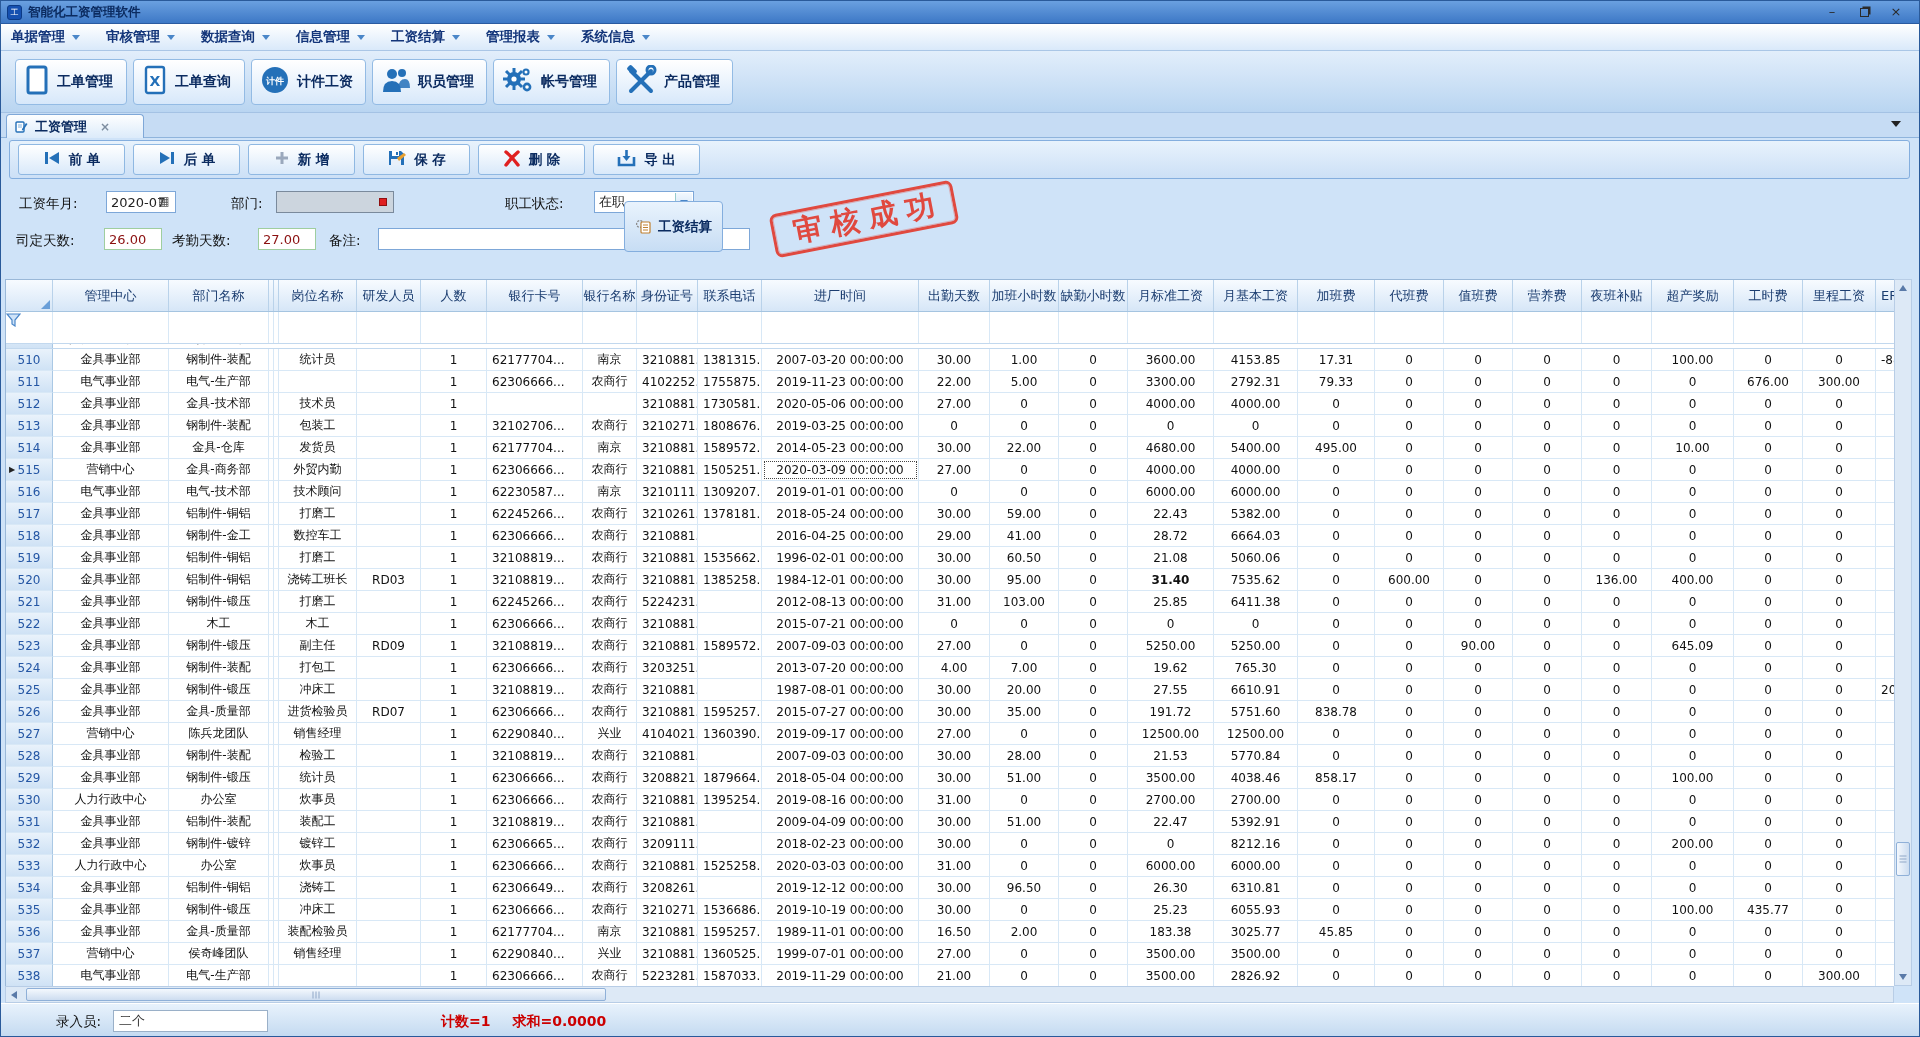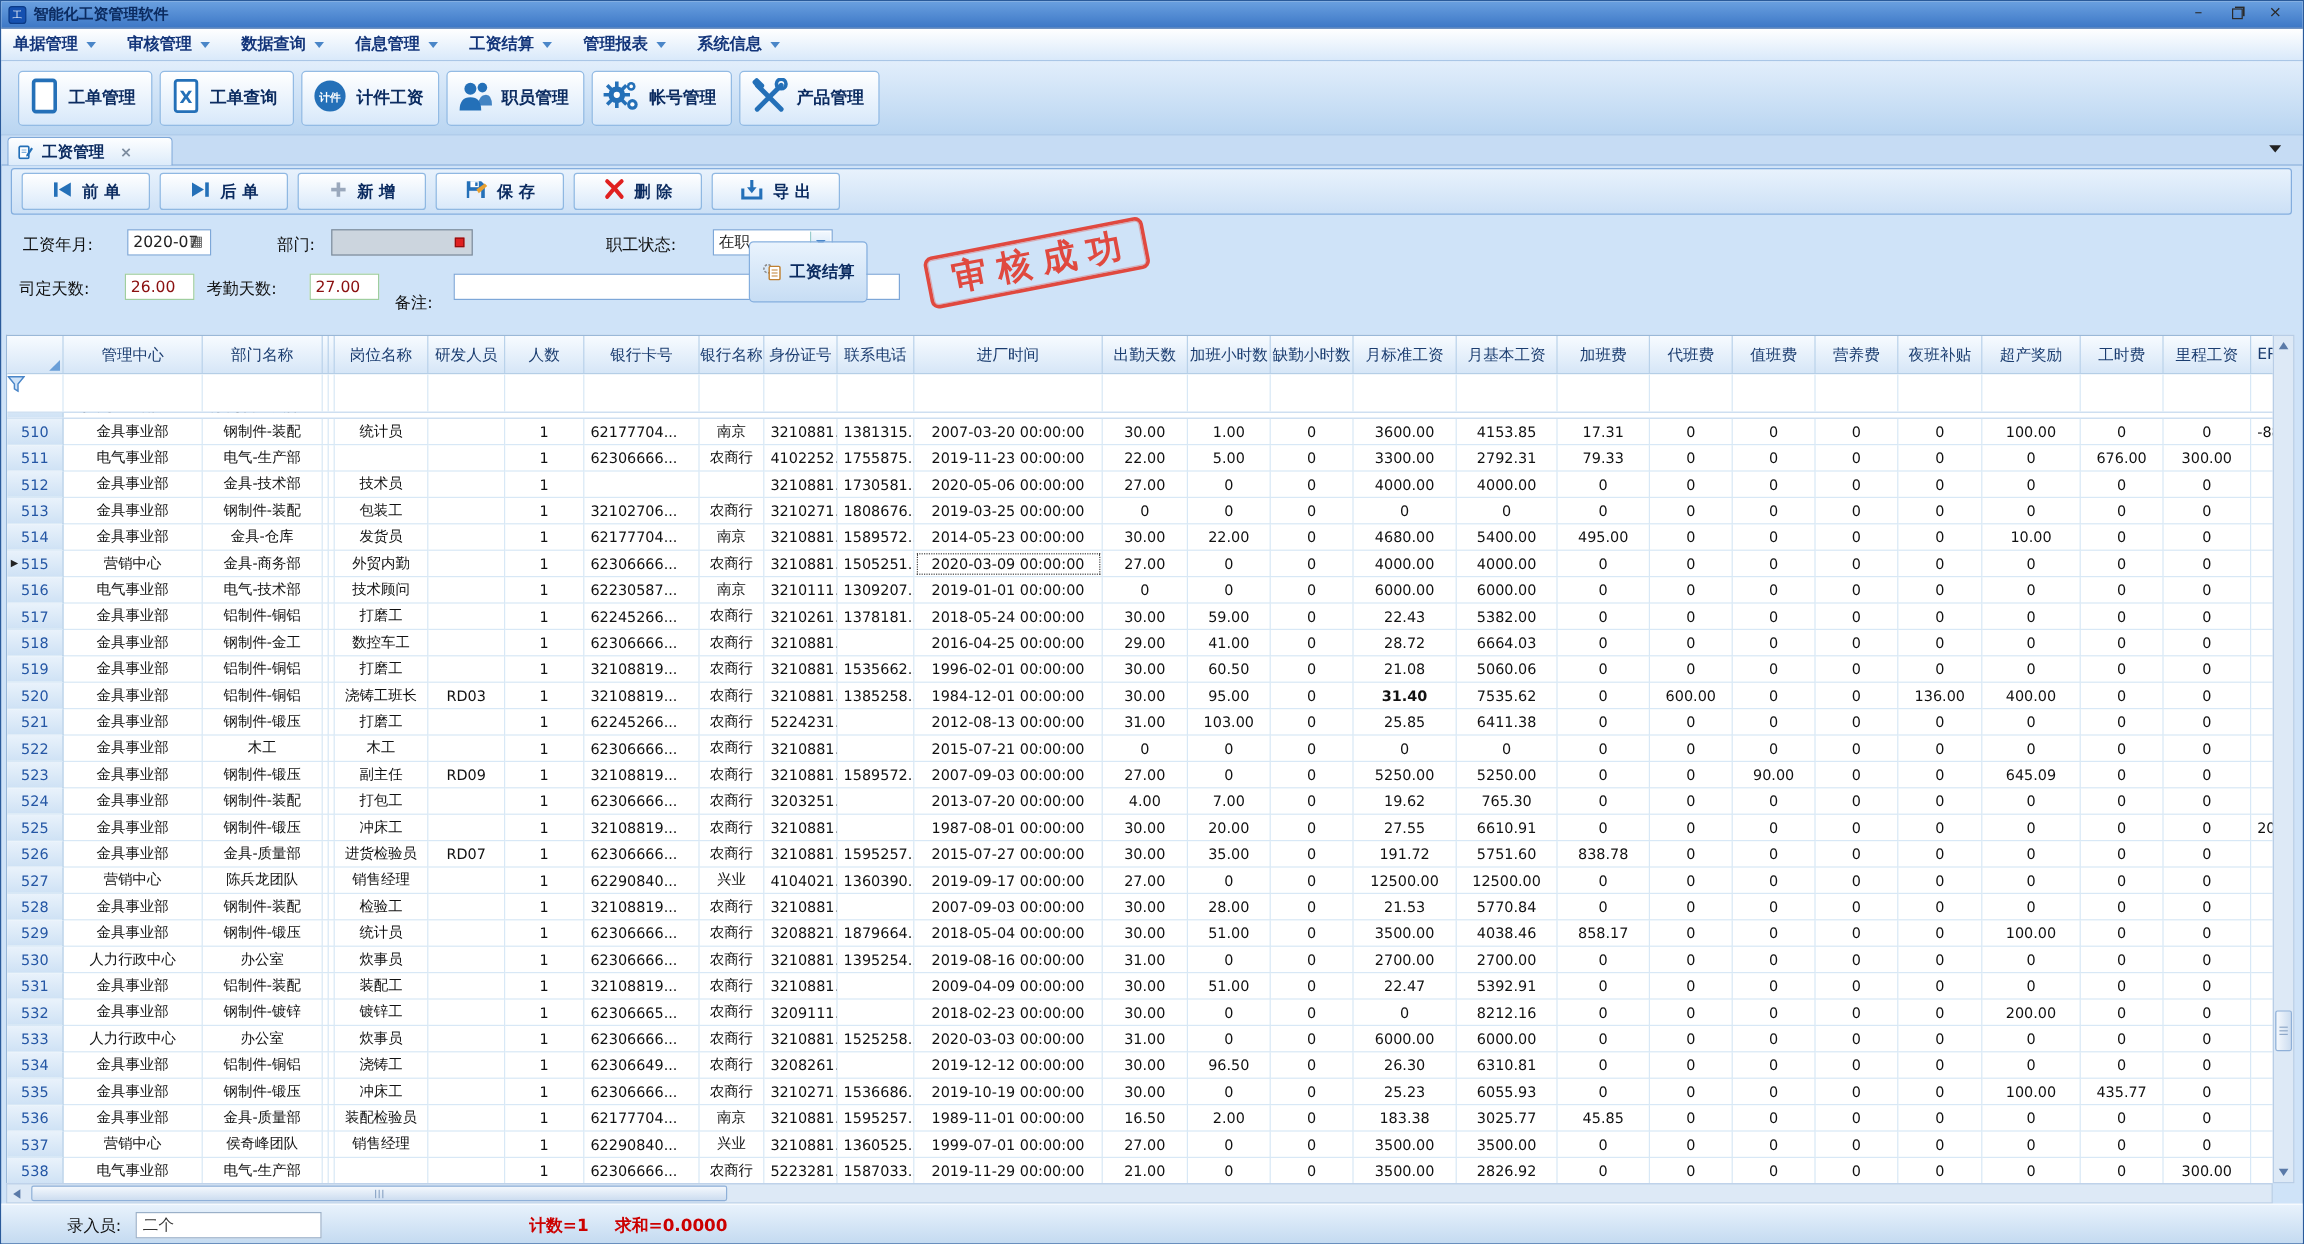--- a/index.html
+++ b/index.html
@@ -298,21 +298,21 @@
     <span>在职</span>
     <span id="statusdrop">
         <span class="darr"></span>
       </span>
   </div>
 
   <span class="flabel" style="left:15px;top:231px;text-align:center;">司定天数:</span>
   <input class="finput" id="daybox1" readonly="" value="26.00" style="">
   <span class="flabel" style="left:171px;top:231px;">考勤天数:</span>
   <input class="finput" id="daybox2" readonly="" value="27.00" style="">
-  <span class="flabel" style="left:328px;top:231px;margin-top:12px;">备注:</span>
+  <span class="flabel" style="left:328px;top:231px;">备注:</span>
   <input class="finput" id="notebox" value="" style="">
 
   <div id="settlebtn">
     <svg width="17" height="17" viewBox="0 0 17 17">
       <circle cx="5" cy="6" r="3.4" fill="none" stroke="#8a8a8a" stroke-width="1.3" stroke-dasharray="2 1.2"></circle>
       <rect x="6" y="4" width="9" height="11" rx="1" fill="#fff" stroke="#c08030" stroke-width="1.2"></rect>
       <line x1="8" y1="7" x2="13" y2="7" stroke="#c08030" stroke-width="1"></line>
       <line x1="8" y1="9.5" x2="13" y2="9.5" stroke="#c08030" stroke-width="1"></line>
       <line x1="8" y1="12" x2="13" y2="12" stroke="#c08030" stroke-width="1"></line>
     </svg>

